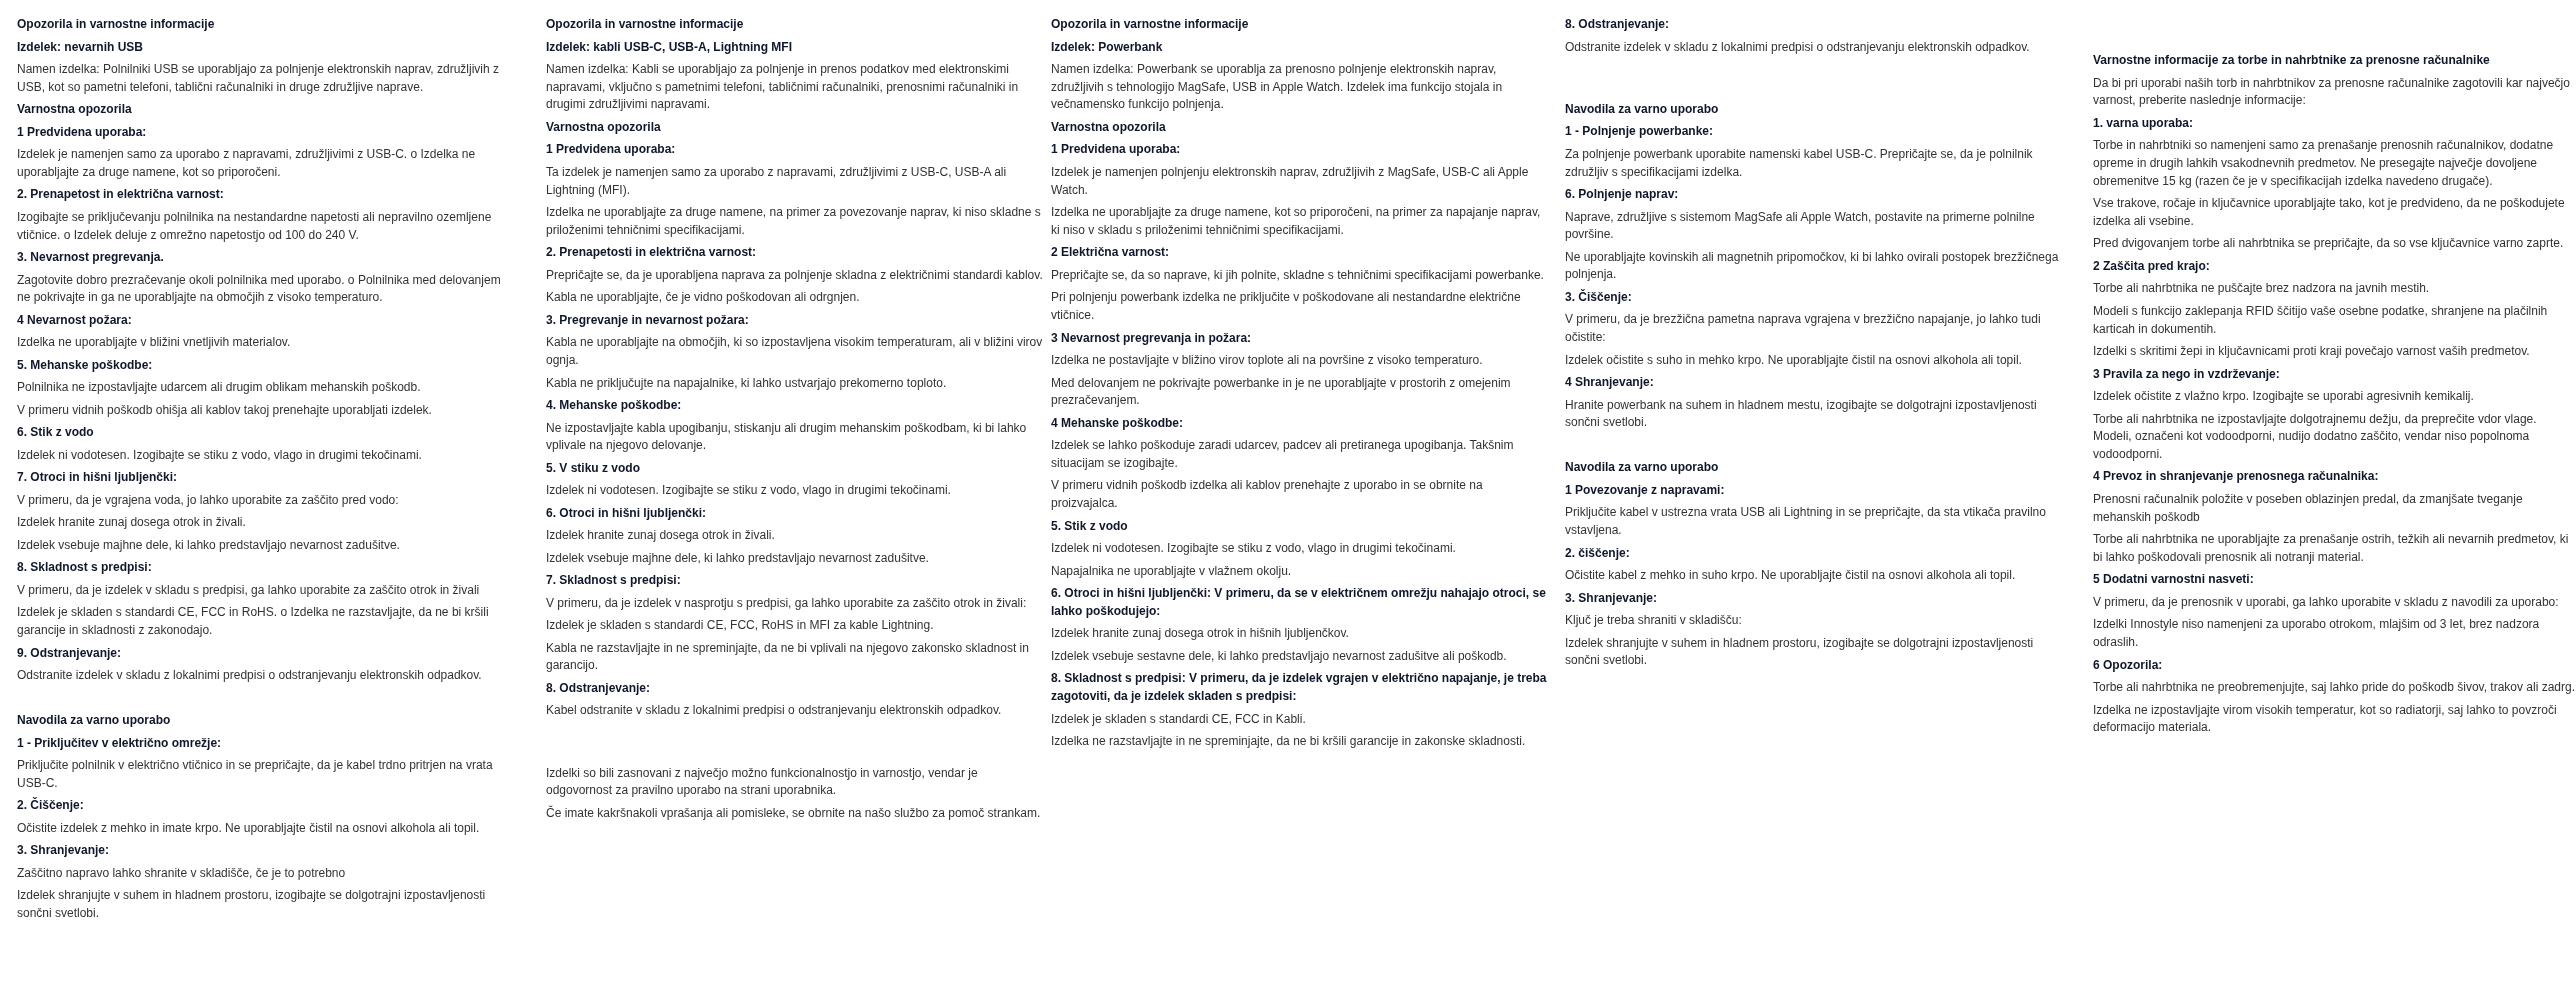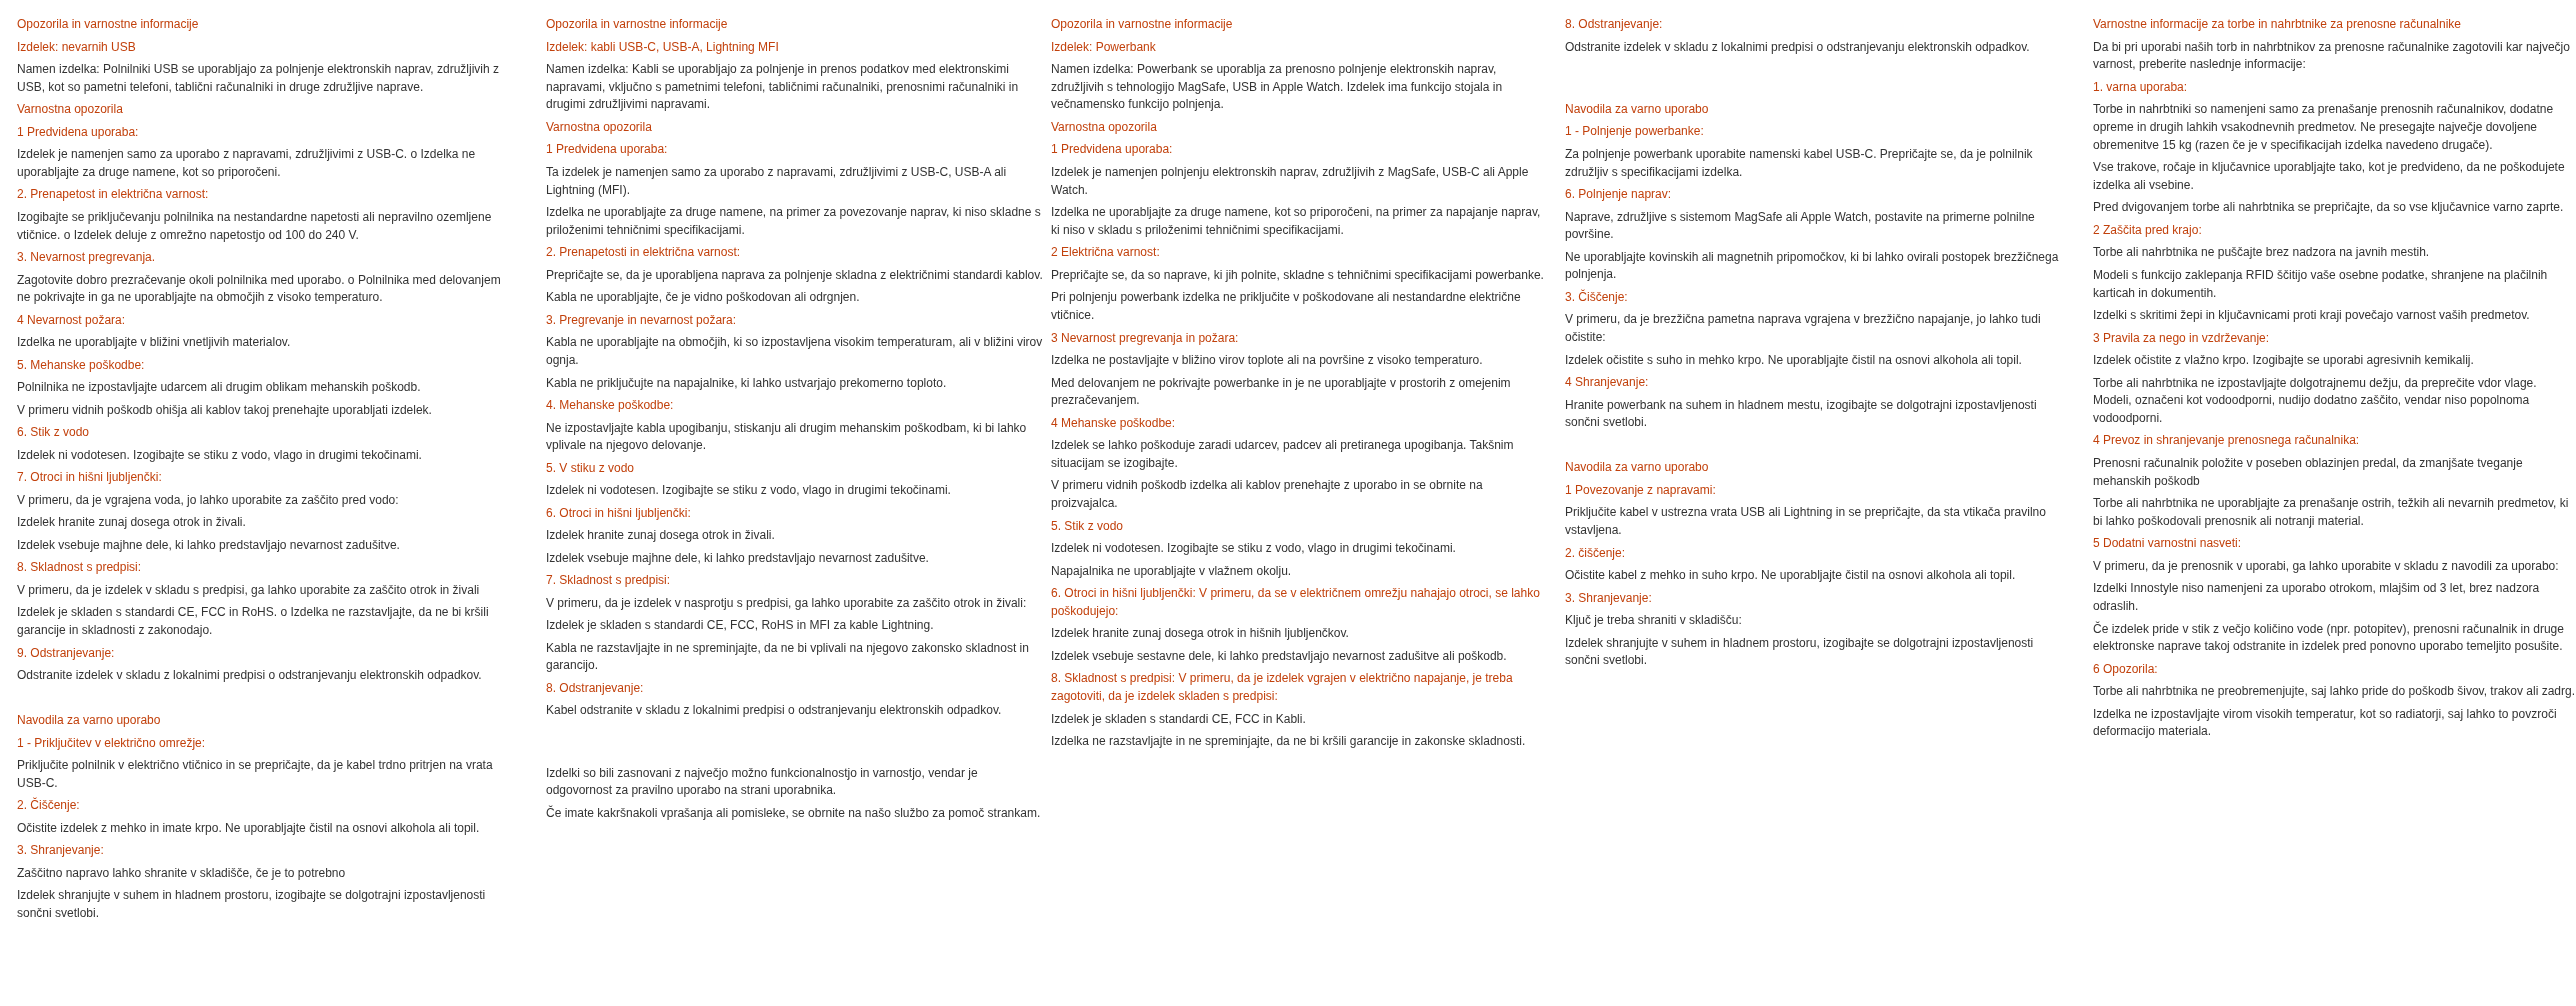--- a/index.html
+++ b/index.html
@@ -22,22 +22,22 @@
   .col {
     position: absolute;
     top: 16px;
     font-size: 12px;
     line-height: 17.7px;
     color: #333333;
     text-align: left;
   }
   .col .b { margin: 0 0 4.8px 0; }
   .col .h {
-    font-weight: normal;
-    color: #c2410c;
+    font-weight: bold;
+    color: #0f172a;
   }
   .col .gap1 { height: 17.7px; }
   .col .gap2 { height: 35px; }
 </style>
 </head>
 <body>
 
 <div class="page">
   <div class="col" id="col-0" style="left: 17px; width: 499px;">
       <div class="b h">Opozorila in varnostne informacije</div>
@@ -152,39 +152,38 @@
       <div class="b gap1"></div>
       <div class="b h">Navodila za varno uporabo</div>
       <div class="b h">1 Povezovanje z napravami:</div>
       <div class="b p">Priključite kabel v ustrezna vrata USB ali Lightning in se prepričajte, da sta vtikača pravilno vstavljena.</div>
       <div class="b h">2. čiščenje:</div>
       <div class="b p">Očistite kabel z mehko in suho krpo. Ne uporabljajte čistil na osnovi alkohola ali topil.</div>
       <div class="b h">3. Shranjevanje:</div>
       <div class="b p">Ključ je treba shraniti v skladišču:</div>
       <div class="b p">Izdelek shranjujte v suhem in hladnem prostoru, izogibajte se dolgotrajni izpostavljenosti sončni svetlobi.</div>
     </div>
-  <div class="col" id="col-4" style="left: 2093px; width: 483px;">
+  <div class="col" id="col-4" style="left: 2093px; width: 483px; margin-top: 36px;">
       <div class="b h">Varnostne informacije za torbe in nahrbtnike za prenosne računalnike</div>
       <div class="b p">Da bi pri uporabi naših torb in nahrbtnikov za prenosne računalnike zagotovili kar največjo varnost, preberite naslednje informacije:</div>
       <div class="b h">1. varna uporaba:</div>
       <div class="b p">Torbe in nahrbtniki so namenjeni samo za prenašanje prenosnih računalnikov, dodatne opreme in drugih lahkih vsakodnevnih predmetov. Ne presegajte največje dovoljene obremenitve 15 kg (razen če je v specifikacijah izdelka navedeno drugače).</div>
       <div class="b p">Vse trakove, ročaje in ključavnice uporabljajte tako, kot je predvideno, da ne poškodujete izdelka ali vsebine.</div>
       <div class="b p">Pred dvigovanjem torbe ali nahrbtnika se prepričajte, da so vse ključavnice varno zaprte.</div>
       <div class="b h">2 Zaščita pred krajo:</div>
       <div class="b p">Torbe ali nahrbtnika ne puščajte brez nadzora na javnih mestih.</div>
       <div class="b p">Modeli s funkcijo zaklepanja RFID ščitijo vaše osebne podatke, shranjene na plačilnih karticah in dokumentih.</div>
       <div class="b p">Izdelki s skritimi žepi in ključavnicami proti kraji povečajo varnost vaših predmetov.</div>
       <div class="b h">3 Pravila za nego in vzdrževanje:</div>
       <div class="b p">Izdelek očistite z vlažno krpo. Izogibajte se uporabi agresivnih kemikalij.</div>
       <div class="b p">Torbe ali nahrbtnika ne izpostavljajte dolgotrajnemu dežju, da preprečite vdor vlage. Modeli, označeni kot vodoodporni, nudijo dodatno zaščito, vendar niso popolnoma vodoodporni.</div>
       <div class="b h">4 Prevoz in shranjevanje prenosnega računalnika:</div>
       <div class="b p">Prenosni računalnik položite v poseben oblazinjen predal, da zmanjšate tveganje mehanskih poškodb</div>
       <div class="b p">Torbe ali nahrbtnika ne uporabljajte za prenašanje ostrih, težkih ali nevarnih predmetov, ki bi lahko poškodovali prenosnik ali notranji material.</div>
       <div class="b h">5 Dodatni varnostni nasveti:</div>
       <div class="b p">V primeru, da je prenosnik v uporabi, ga lahko uporabite v skladu z navodili za uporabo:</div>
       <div class="b p">Izdelki Innostyle niso namenjeni za uporabo otrokom, mlajšim od 3 let, brez nadzora odraslih.</div>
-      <div class="b p">Če izdelek pride v stik z večjo količino vode (npr. potopitev), prenosni računalnik in druge elektronske naprave takoj odstranite in izdelek pred ponovno uporabo temeljito posušite.</div>
       <div class="b h">6 Opozorila:</div>
       <div class="b p">Torbe ali nahrbtnika ne preobremenjujte, saj lahko pride do poškodb šivov, trakov ali zadrg.</div>
       <div class="b p">Izdelka ne izpostavljajte virom visokih temperatur, kot so radiatorji, saj lahko to povzroči deformacijo materiala.</div>
     </div>
 </div>
 
 
 </body></html>

